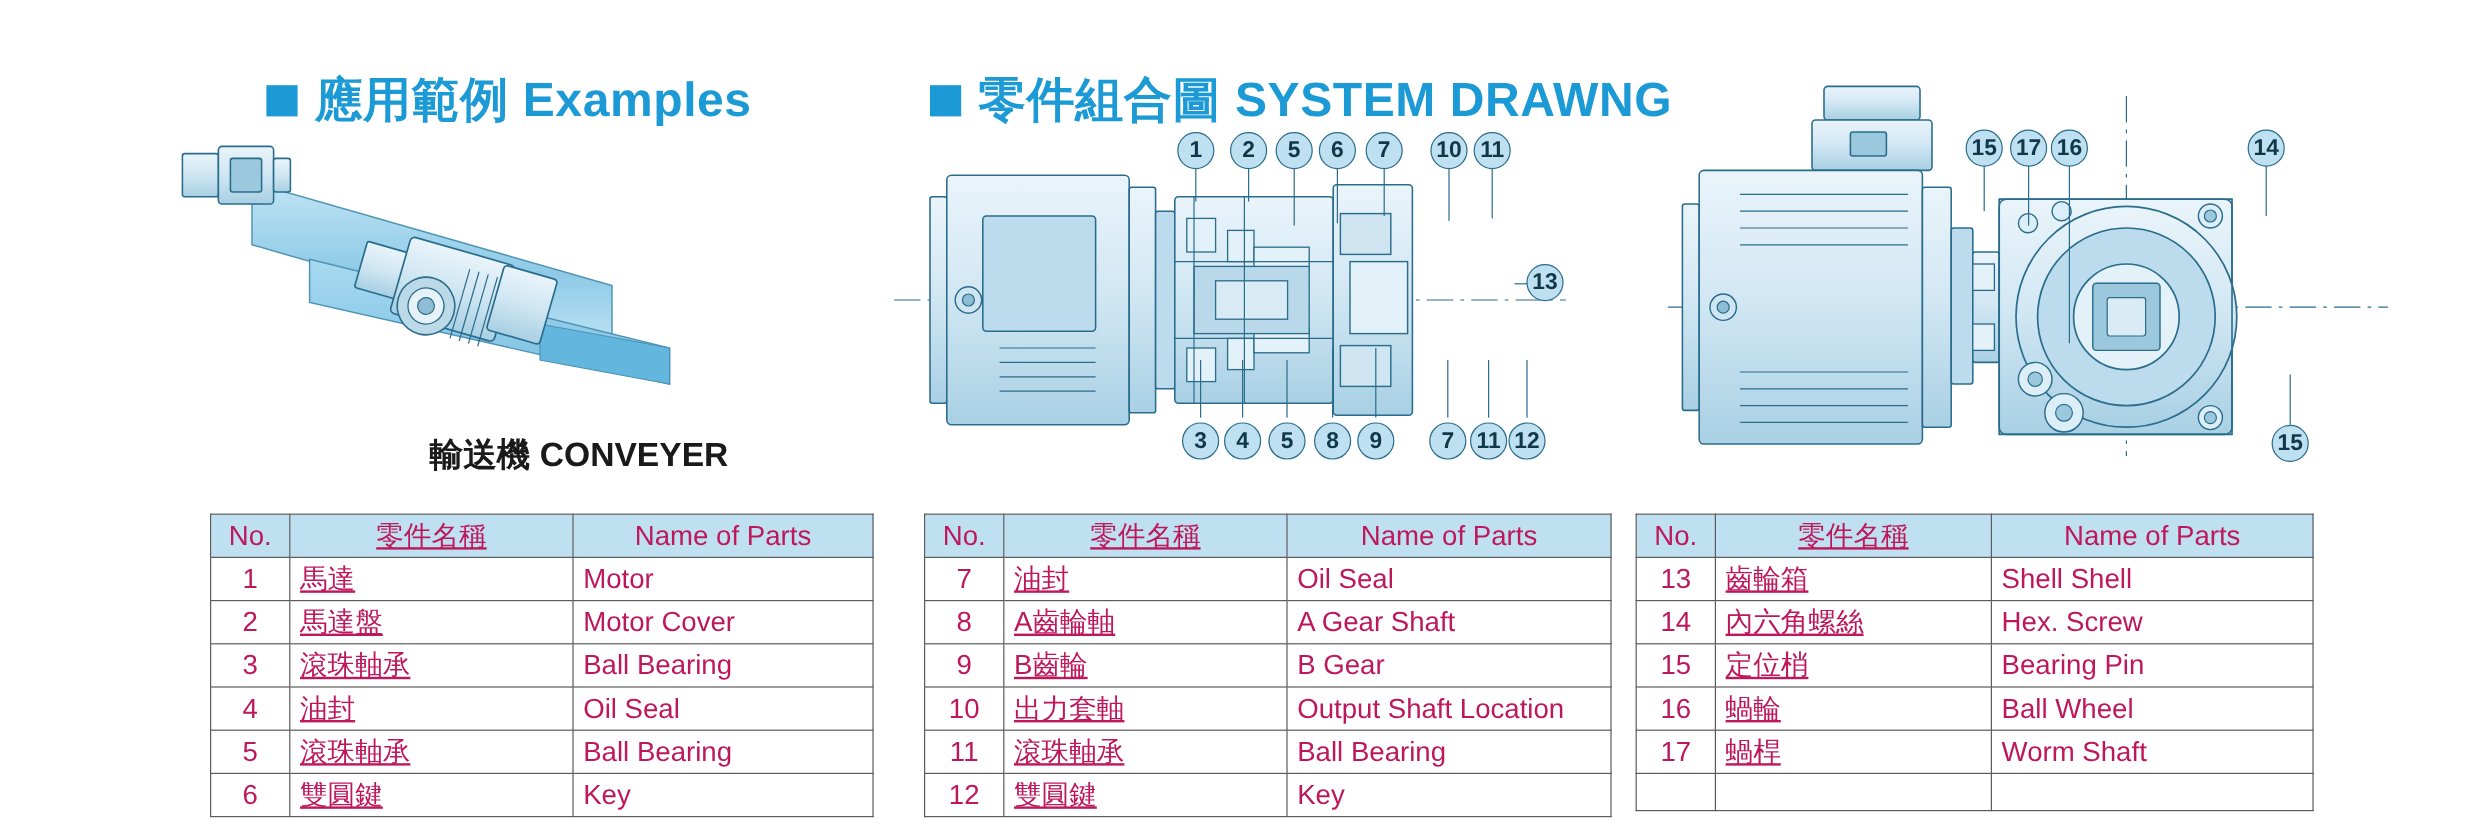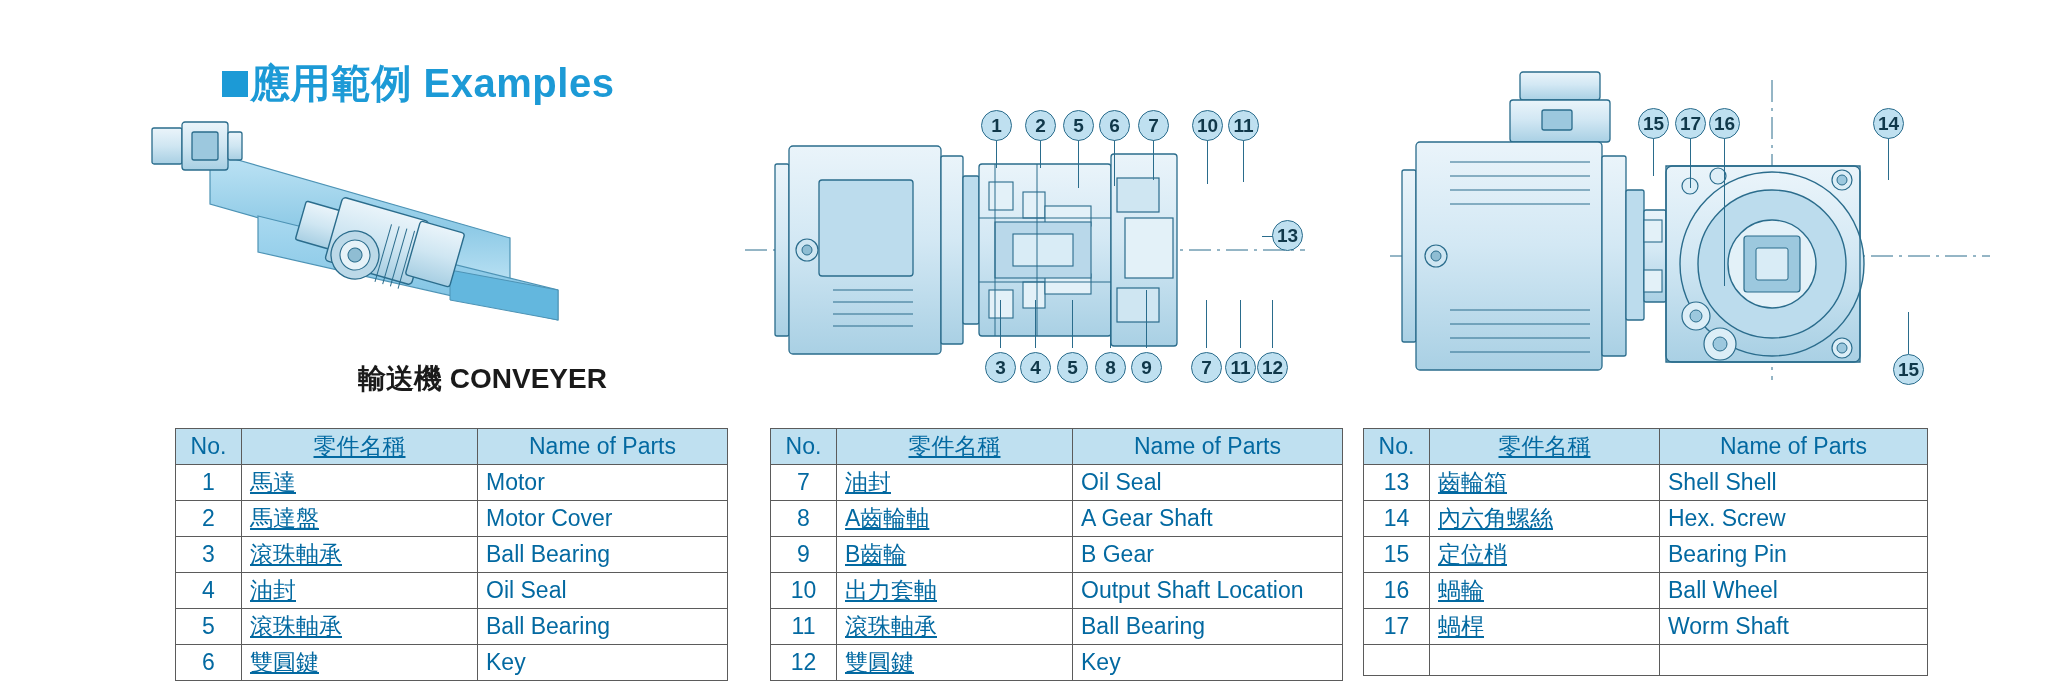--- a/index.html
+++ b/index.html
@@ -18,21 +18,21 @@
     position: relative;
     width: 2068px;
     height: 689px;
   }
 
   
   .heading {
     position: absolute;
     display: flex;
     align-items: center;
-    gap: 2px;
+    gap: 14px;
     white-space: nowrap;
   }
   .heading .sq {
     width: 26px;
     height: 26px;
     background: #1c9ad6;
     display: inline-block;
   }
   .heading .txt {
     color: #1c9ad6;
@@ -50,21 +50,21 @@
     color: #1a1a1a;
     white-space: nowrap;
   }
   #caption-conveyer { left: 358px; top: 360px; }
 
   
   .parts-table {
     position: absolute;
     border-collapse: collapse;
     font-size: 23px;
-    color: #0369a1;
+    color: #be185d;
     background: #fff;
   }
   .parts-table td, .parts-table th {
     border: 1px solid #5b5b5b;
     padding: 2px 8px;
     height: 31px;
     box-sizing: border-box;
     font-weight: normal;
     text-align: left;
     vertical-align: middle;
@@ -125,20 +125,24 @@
 </head>
 <body>
 
 <div class="page">
 
   <div class="heading" id="heading-examples">
     <span class="sq"></span>
     <span class="txt">應用範例 Examples</span>
   </div>
 
+  <div class="heading" id="heading-system">
+    <span class="sq"></span>
+    <span class="txt">零件組合圖 SYSTEM DRAWNG</span>
+  </div>
 
   <div class="caption" id="caption-conveyer">輸送機 CONVEYER</div>
 
   <div class="draw" id="draw-conveyer" style="left:150px; top:120px;">
     <svg width="560" height="240" viewBox="0 0 560 240">
       <defs>
         <linearGradient id="beltgrad" x1="0" y1="0" x2="0" y2="1">
           <stop offset="0%" stop-color="#bfe4f5"></stop>
           <stop offset="55%" stop-color="#8ecae6"></stop>
           <stop offset="100%" stop-color="#bfe4f5"></stop>

